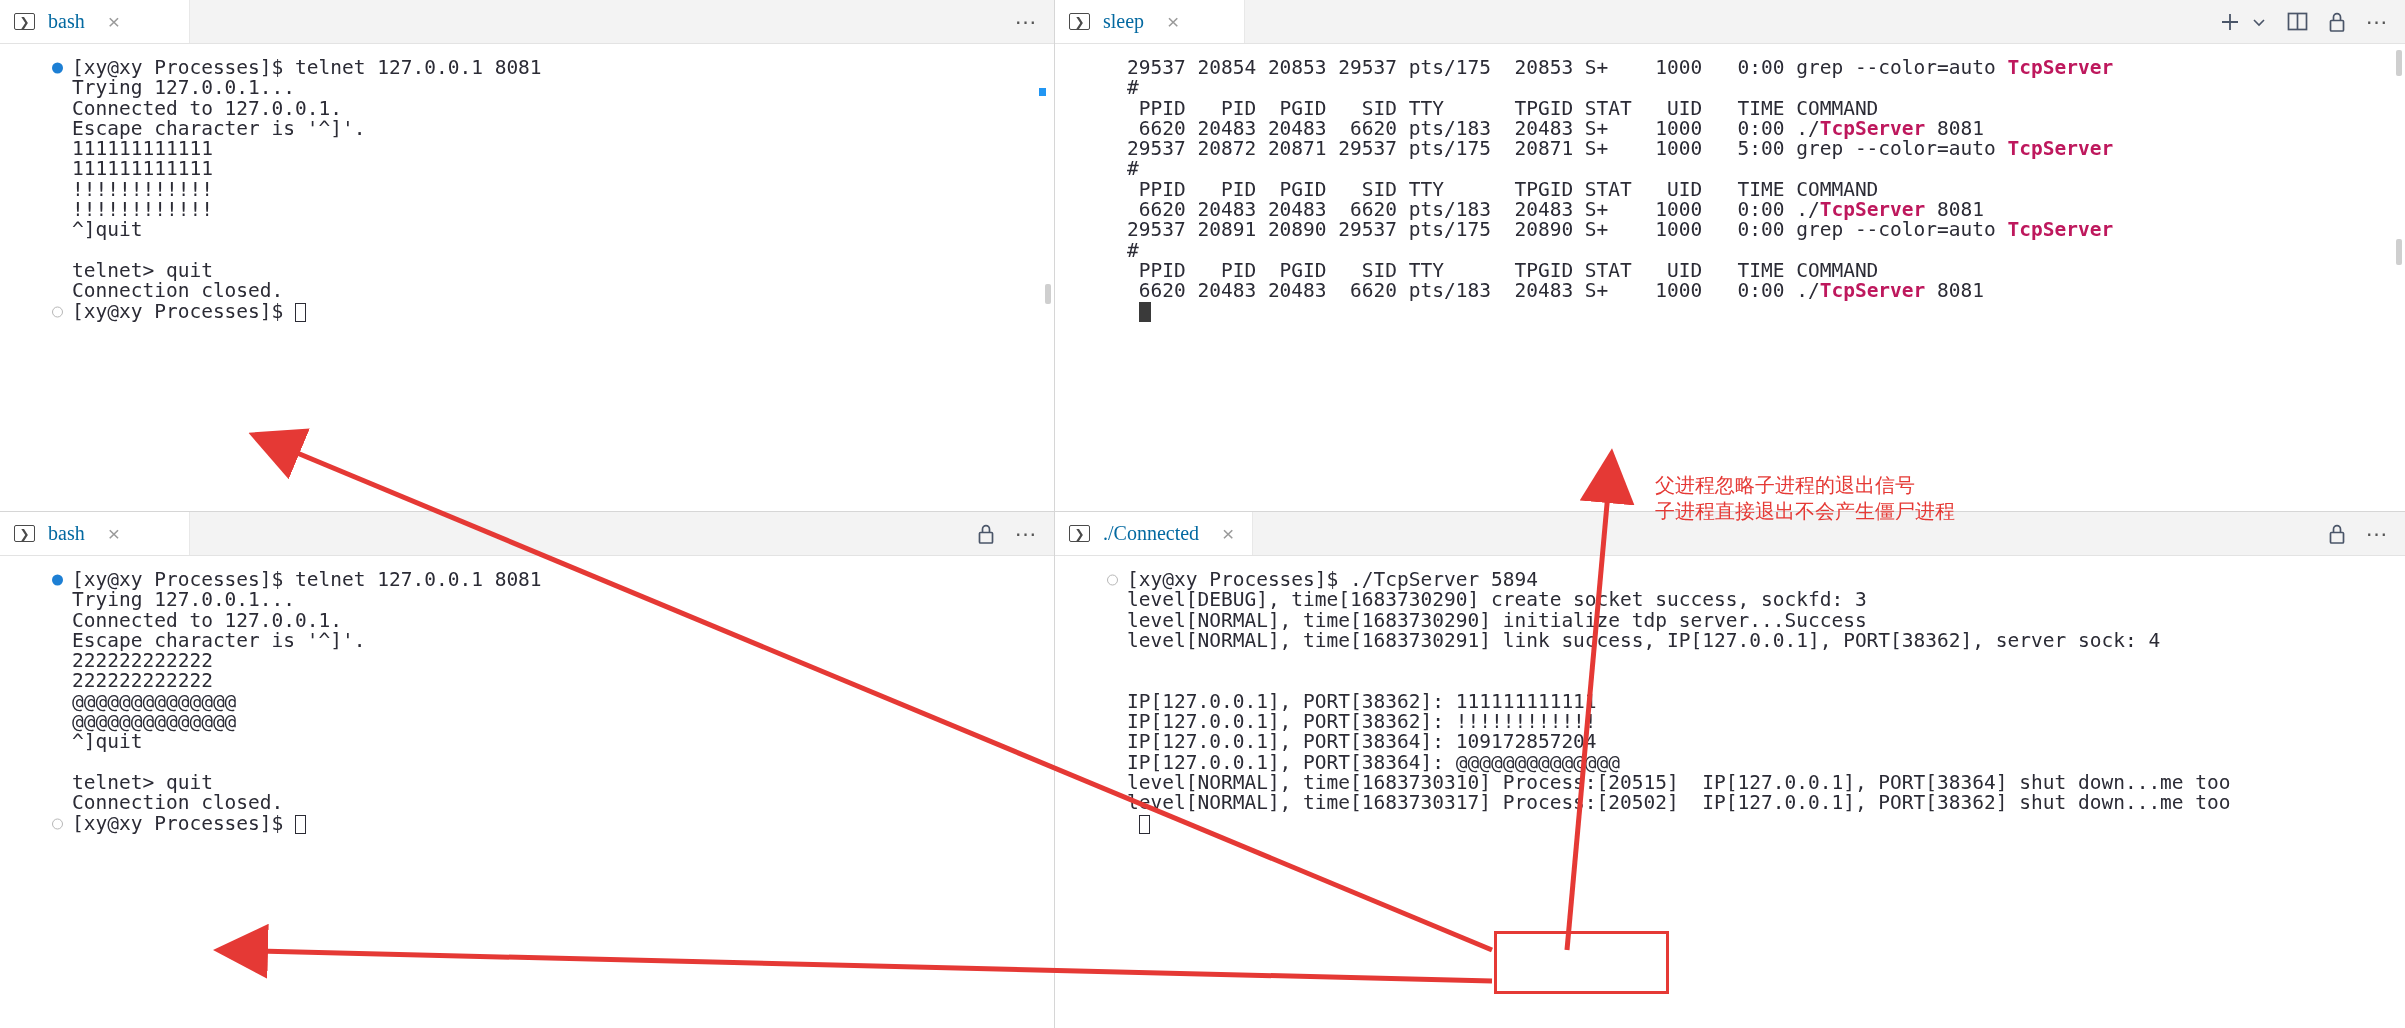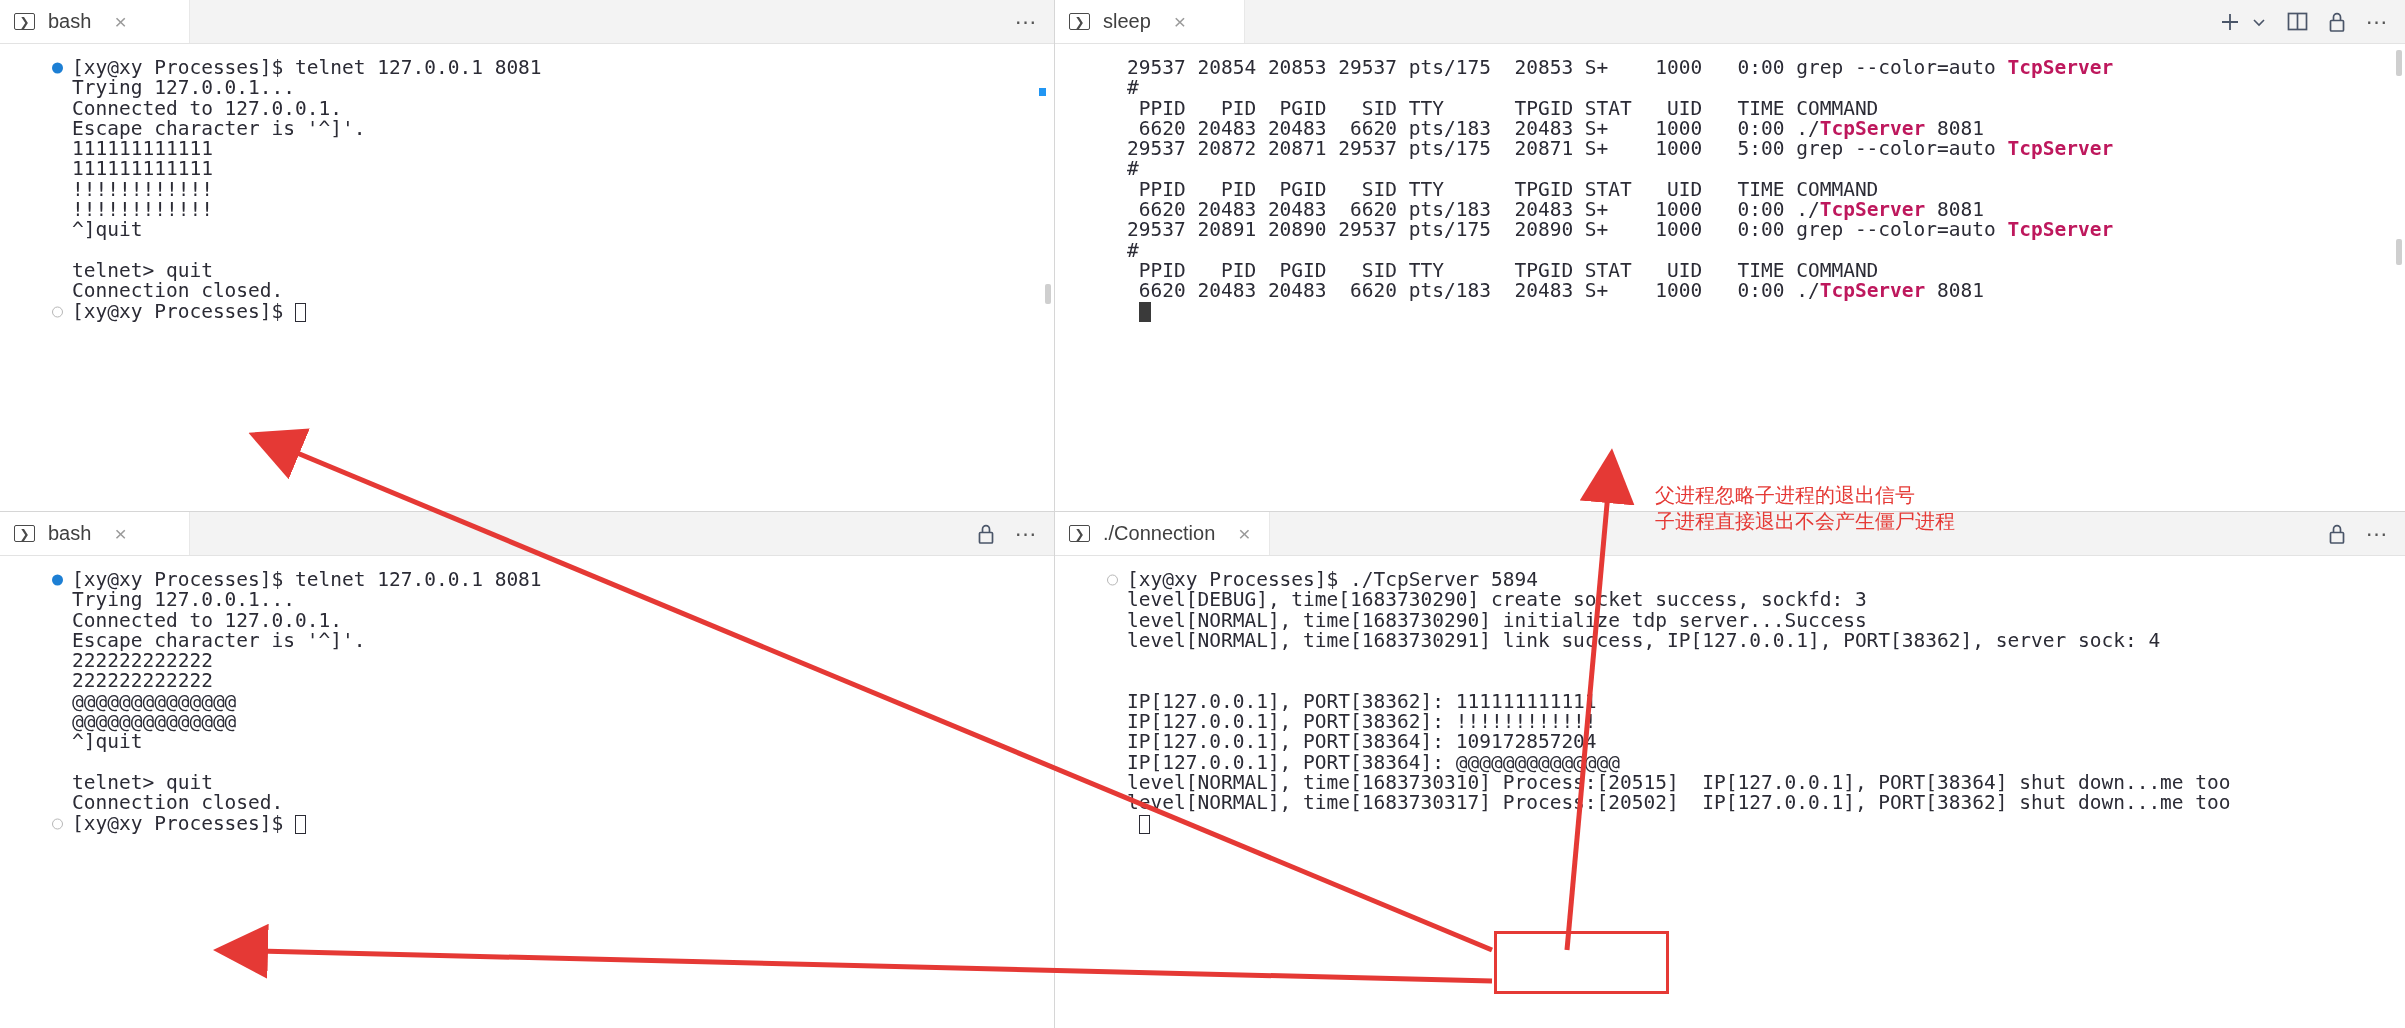--- a/index.html
+++ b/index.html
@@ -42,22 +42,22 @@
   .tab-icon {
     width: 21px; height: 17px;
     border: 1.6px solid #4a4a4a;
     border-radius: 2px;
     display: inline-flex; align-items: center; justify-content: center;
     font-size: 12px; color: #4a4a4a; line-height: 1;
     font-family: "DejaVu Sans", sans-serif;
     flex: none;
   }
   .tab-label {
-    font-size: 20px; color: #404040;
-    font-family: Liberation Sans, sans-serif;
+    font-size: 20px; color: #0369a1;
+    font-family: Liberation Serif, serif;
     white-space: nowrap;
   }
   .tab-close {
     font-size: 21px; color: #9a9a9a; line-height: 1;
     margin-left: 10px; font-family: "Liberation Sans", sans-serif;
     cursor: pointer;
   }
   .tabbar-spacer { flex: 1; }
   .tabbar-actions { display: flex; align-items: center; gap: 18px; padding-right: 16px; }
   .tb-btn {
@@ -272,21 +272,21 @@
           </div>
         <div class="scroll-tick2" style="top:6px;height:26px;"></div>
         <div class="scroll-tick2" style="top:195px;height:26px;"></div>
       </div>
     </div>
 
     <div class="pane pane-br">
       <div class="tabbar">
         <div class="tab">
           <span class="tab-icon">❯</span>
-          <span class="tab-label">./Connection</span>
+          <span class="tab-label">./Connected</span>
           <span class="tab-close">×</span>
         </div>
         <div class="tabbar-spacer"></div>
         <div class="tabbar-actions">
           <span class="tb-btn">
             <svg width="20" height="22" viewBox="0 0 20 22" fill="none" stroke="#4a5568" stroke-width="1.7">
               <rect x="3.5" y="9.5" width="13" height="10.5" rx="1"></rect>
               <path d="M6.5 9.5 V6.2 a3.5 3.5 0 0 1 7 0 V9.5"></path>
             </svg>
           </span>
@@ -323,16 +323,16 @@
 
       <line x1="1492" y1="950" x2="290" y2="450" stroke="#e53935" stroke-width="5" marker-end="url(#ah)"></line>
 
       <line x1="1492" y1="981" x2="258" y2="951" stroke="#e53935" stroke-width="5" marker-end="url(#ah)"></line>
 
       <line x1="1567" y1="950" x2="1608" y2="493" stroke="#e53935" stroke-width="5" marker-end="url(#ah)"></line>
     </svg>
 
     <div class="hl-box" style="left:1494px; top:931px; width:175px; height:63px;"></div>
 
-    <div class="cn-note" style="left:1655px; top:482px;">父进程忽略子进程的退出信号
+    <div class="cn-note" style="left:1655px; top:472px;">父进程忽略子进程的退出信号
 子进程直接退出不会产生僵尸进程</div>
   </div>
 </div>
 
 </body></html>

